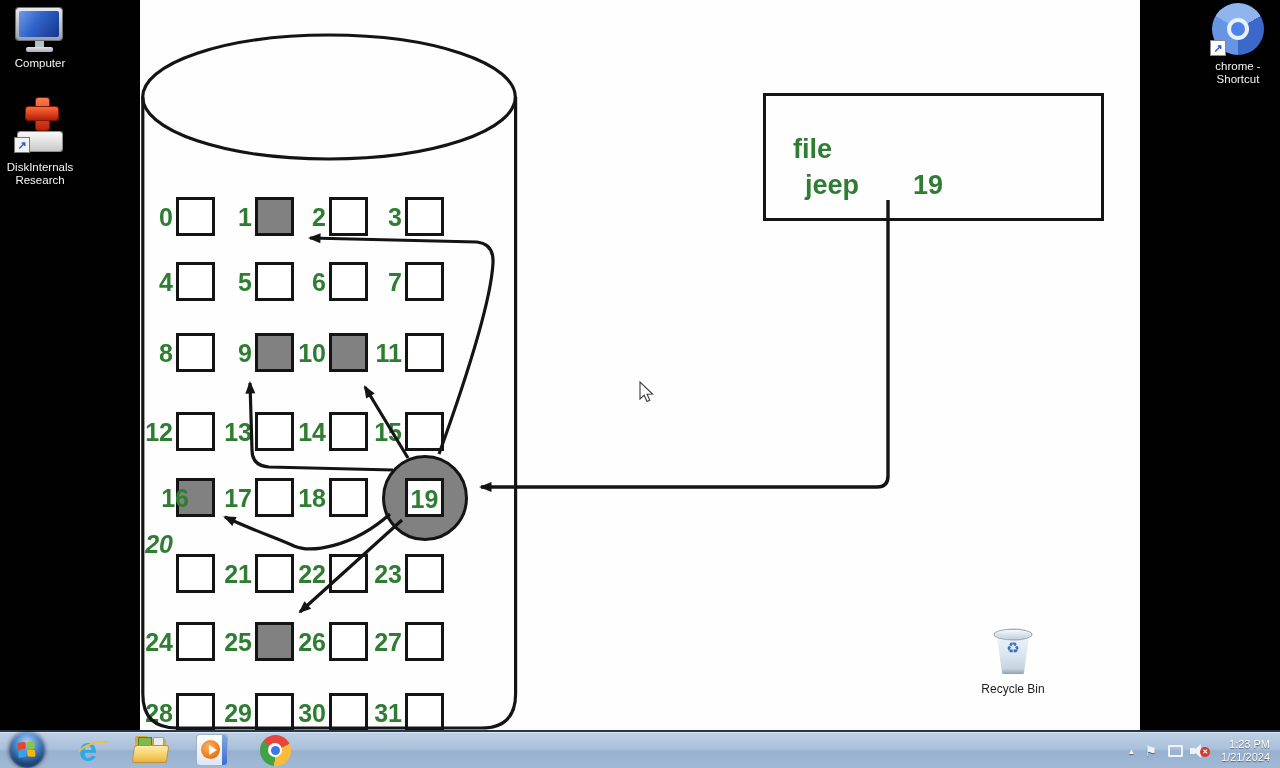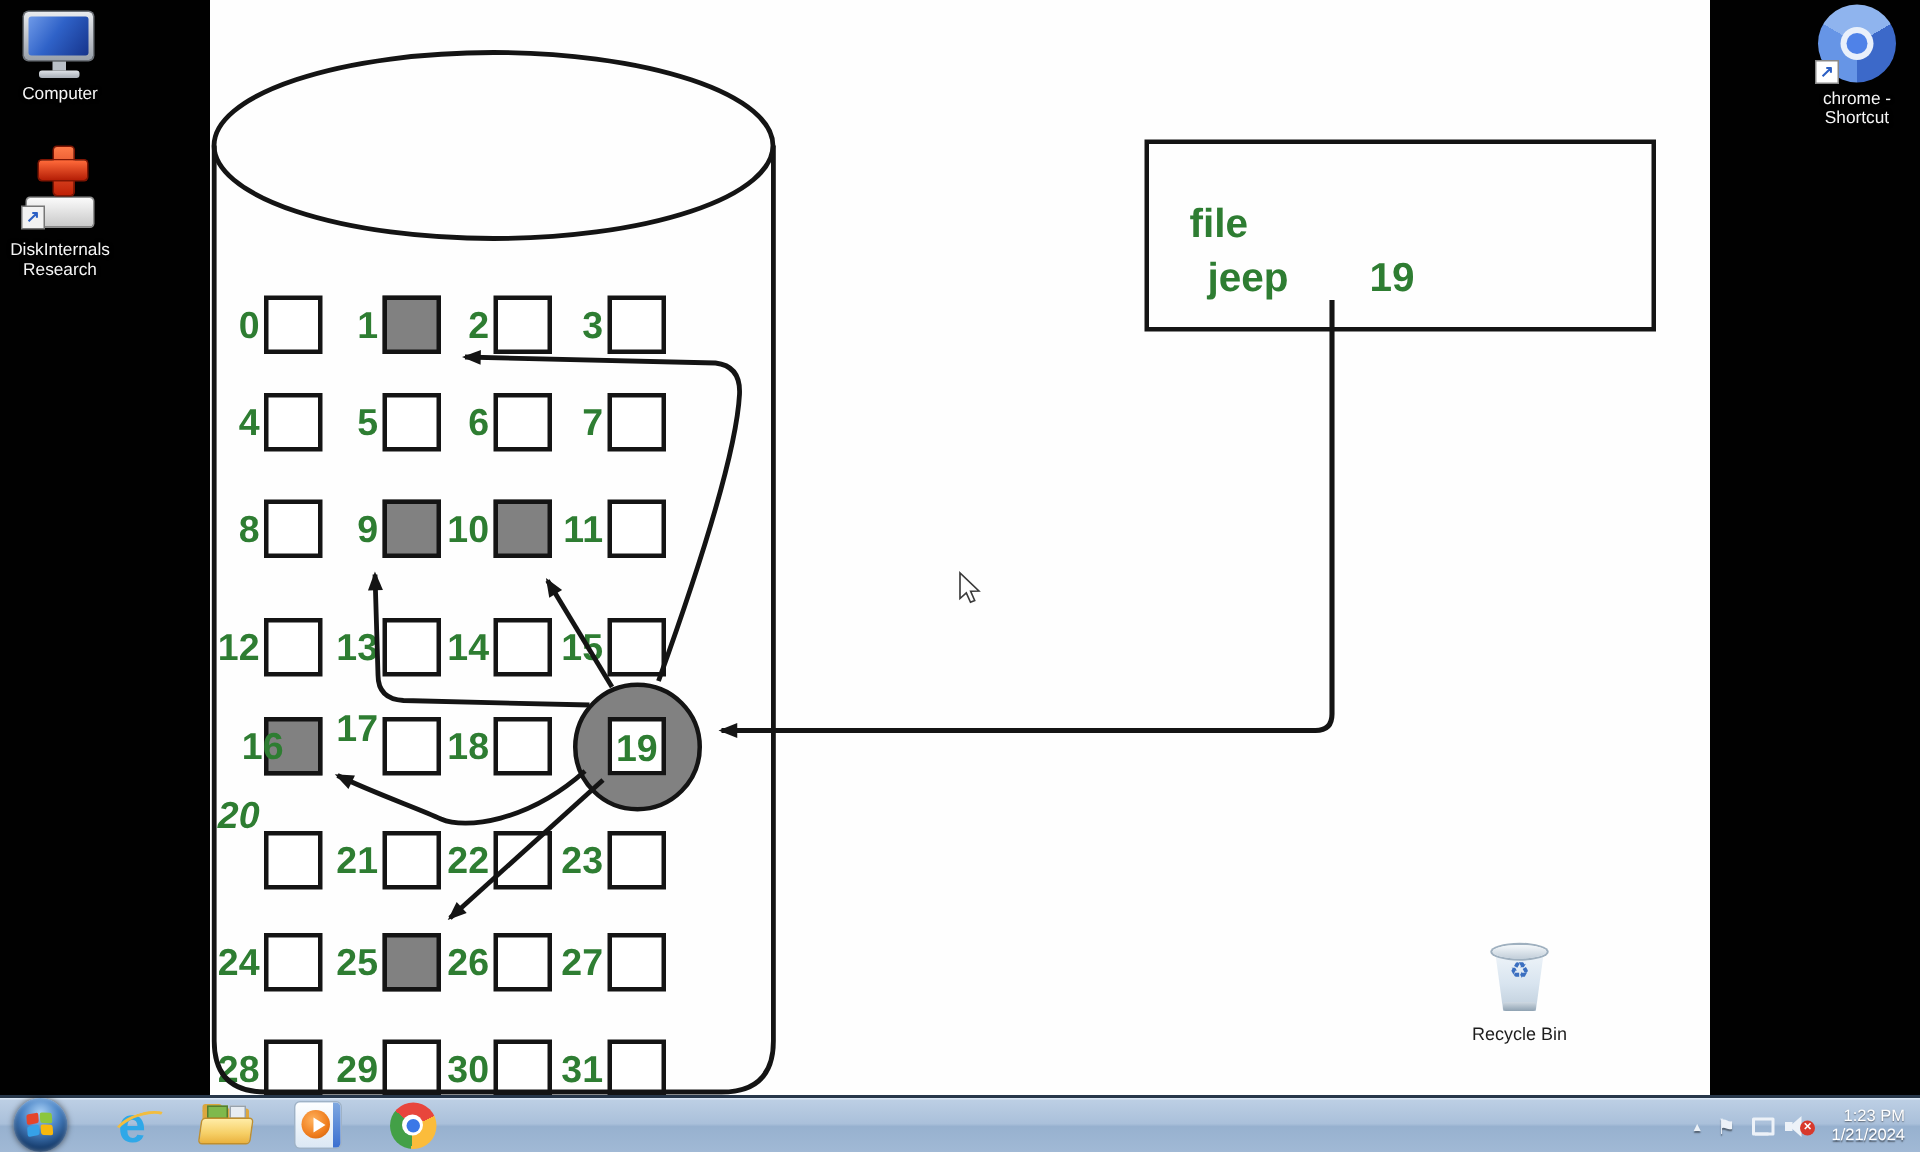--- a/index.html
+++ b/index.html
@@ -198,21 +198,21 @@
       <div class="bnum" style="left: 3px; top: 419px;">12</div>
       <div class="blk free" style="left: 36px; top: 412px;"></div>
       <div class="bnum" style="left: 82px; top: 419px;">13</div>
       <div class="blk free" style="left: 115px; top: 412px;"></div>
       <div class="bnum" style="left: 156px; top: 419px; text-align: right;">14</div>
       <div class="blk free" style="left: 189px; top: 412px;"></div>
       <div class="bnum" style="left: 232px; top: 419px;">15</div>
       <div class="blk free" style="left: 265px; top: 412px;"></div>
       <div class="bnum" style="left: 19px; top: 485px;">16</div>
       <div class="blk used" style="left: 36px; top: 478px;"></div>
-      <div class="bnum" style="left: 82px; top: 473px;">17</div>
+      <div class="bnum" style="left: 82px; top: 485px;">17</div>
       <div class="blk free" style="left: 115px; top: 478px;"></div>
       <div class="bnum" style="left: 156px; top: 485px;">18</div>
       <div class="blk free" style="left: 189px; top: 478px;"></div>
       <div class="index-circle" style="left: 241.5px; top: 454.5px;"></div>
       <div class="blk index" style="left: 265px; top: 478px;">
         <div class="bnum inside">19</div>
       </div>
       <div class="bnum" style="left: 3px; top: 531px; font-style: italic;">20</div>
       <div class="blk free" style="left: 36px; top: 554px;"></div>
       <div class="bnum" style="left: 82px; top: 561px;">21</div>

